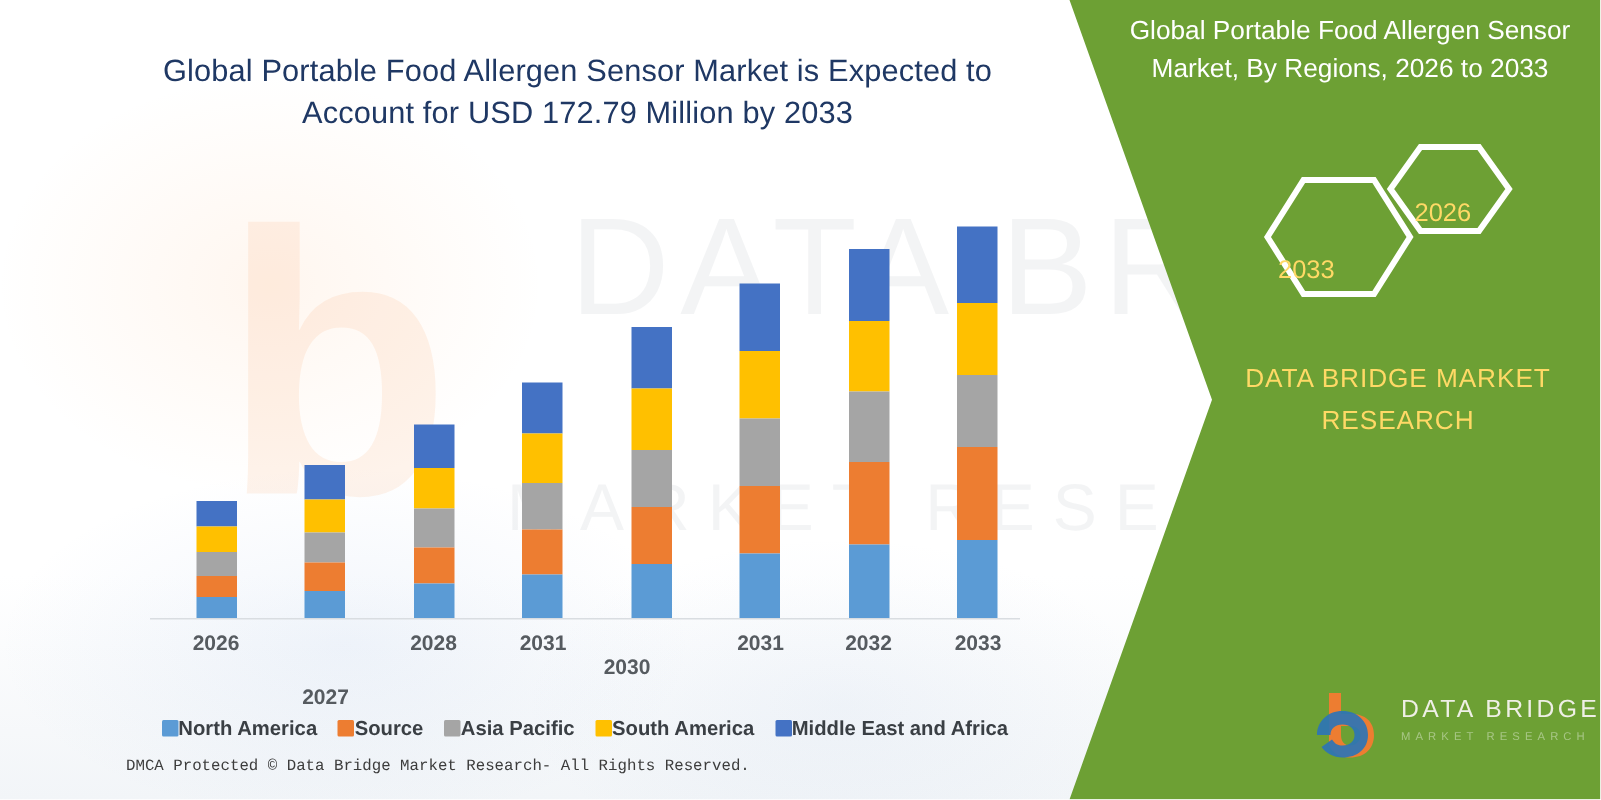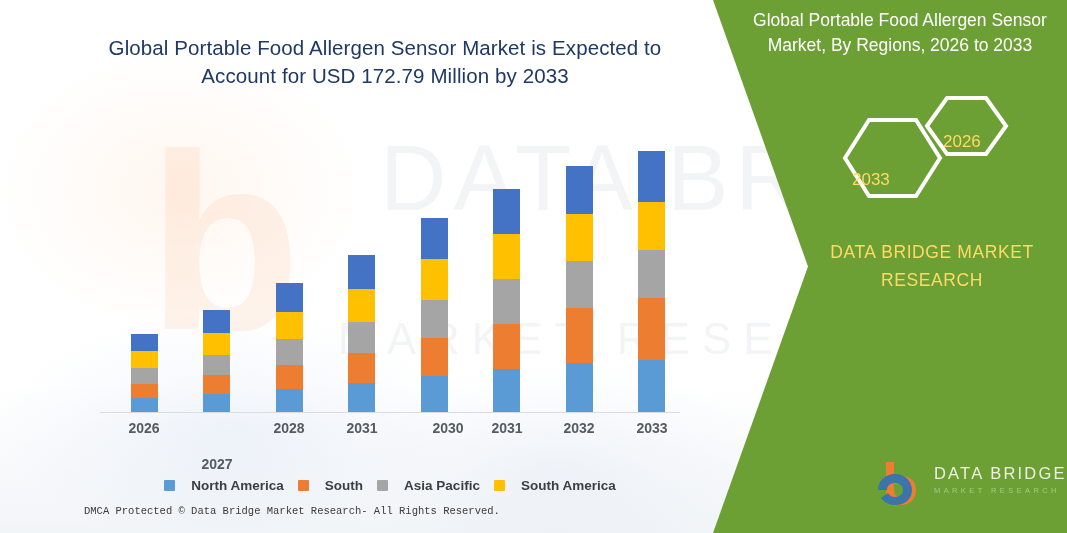--- a/index.html
+++ b/index.html
@@ -44,21 +44,21 @@
   .seg.sa{background:#FFC000;}
   .seg.me{background:#4472C4;}
 
   
   .xaxis{position:absolute;left:100px;top:420px;width:580px;height:22px;}
   .xtick{position:absolute;width:58px;text-align:center;font-size:14px;font-weight:700;color:#565B60;top:0;}
 
   
   .legend{position:absolute;left:100px;top:455px;width:580px;height:22px;
     display:flex;align-items:center;justify-content:center;gap:14px;}
-  .lg{display:flex;align-items:center;gap:16px;font-size:13.5px;font-weight:700;color:#3A3F44;white-space:nowrap;margin-top:38px;}
+  .lg{display:flex;align-items:center;gap:0;font-size:13.5px;font-weight:700;color:#3A3F44;white-space:nowrap;margin-top:38px;}
   .sw{width:11px;height:11px;display:inline-block;border-radius:1px;}
 
   
   .footer{position:absolute;left:0;top:505px;width:713px;height:22px;
     font-family:Liberation Mono, monospace;font-size:10.5px;color:#3c3c3c;}
   .footer .f1{position:absolute;left:84px;top:0;white-space:nowrap;}
   .footer .f2{position:absolute;left:427px;top:0;white-space:nowrap;}
 
   
   .green-panel{position:absolute;left:690px;top:0;width:377px;height:533px;}
@@ -156,42 +156,46 @@
         <div class="seg sa" style="height: 48px; background: rgb(255, 192, 0);"></div>
         <div class="seg me" style="height: 51px; background: rgb(68, 114, 196);"></div>
       </div>
     </div>
 
   <div class="xaxis" id="xaxis">
       <div class="xtick" style="left: 15px;">2026</div>
       <div class="xtick" style="left: 88px; margin-top: 36px;">2027</div>
       <div class="xtick" style="left: 160px;">2028</div>
       <div class="xtick" style="left: 233px;">2031</div>
-      <div class="xtick" style="left: 319px;">2030</div>
+      <div class="xtick" style="left: 289px; margin-top: 16px;">2030</div>
       <div class="xtick" style="left: 378px;">2031</div>
       <div class="xtick" style="left: 450px;">2032</div>
       <div class="xtick" style="left: 523px;">2033</div>
     </div>
 
   <div class="legend" id="legend">
       <div class="lg">
         <span class="sw" style="background: rgb(91, 155, 213);"></span>
         <span>North America</span>
       </div>
       <div class="lg">
         <span class="sw" style="background: rgb(237, 125, 49);"></span>
-        <span>South</span>
+        <span>Source</span>
       </div>
       <div class="lg">
         <span class="sw" style="background: rgb(165, 165, 165);"></span>
         <span>Asia Pacific</span>
       </div>
       <div class="lg">
         <span class="sw" style="background: rgb(255, 192, 0);"></span>
         <span>South America</span>
+      </div>
+      <div class="lg">
+        <span class="sw" style="background: rgb(68, 114, 196);"></span>
+        <span>Middle East and Africa</span>
       </div>
     </div>
 
   <div class="footer">
     <div class="f1">DMCA Protected © Data Bridge Market Research-  All Rights Reserved.</div>
   </div>
 
   <div class="green-panel">
     <svg viewBox="0 0 377 533" preserveAspectRatio="none" aria-hidden="true">
       <path d="M23,0 L377,0 L377,533 L23,533 L118,266.5 Z" fill="#6DA034"></path>

